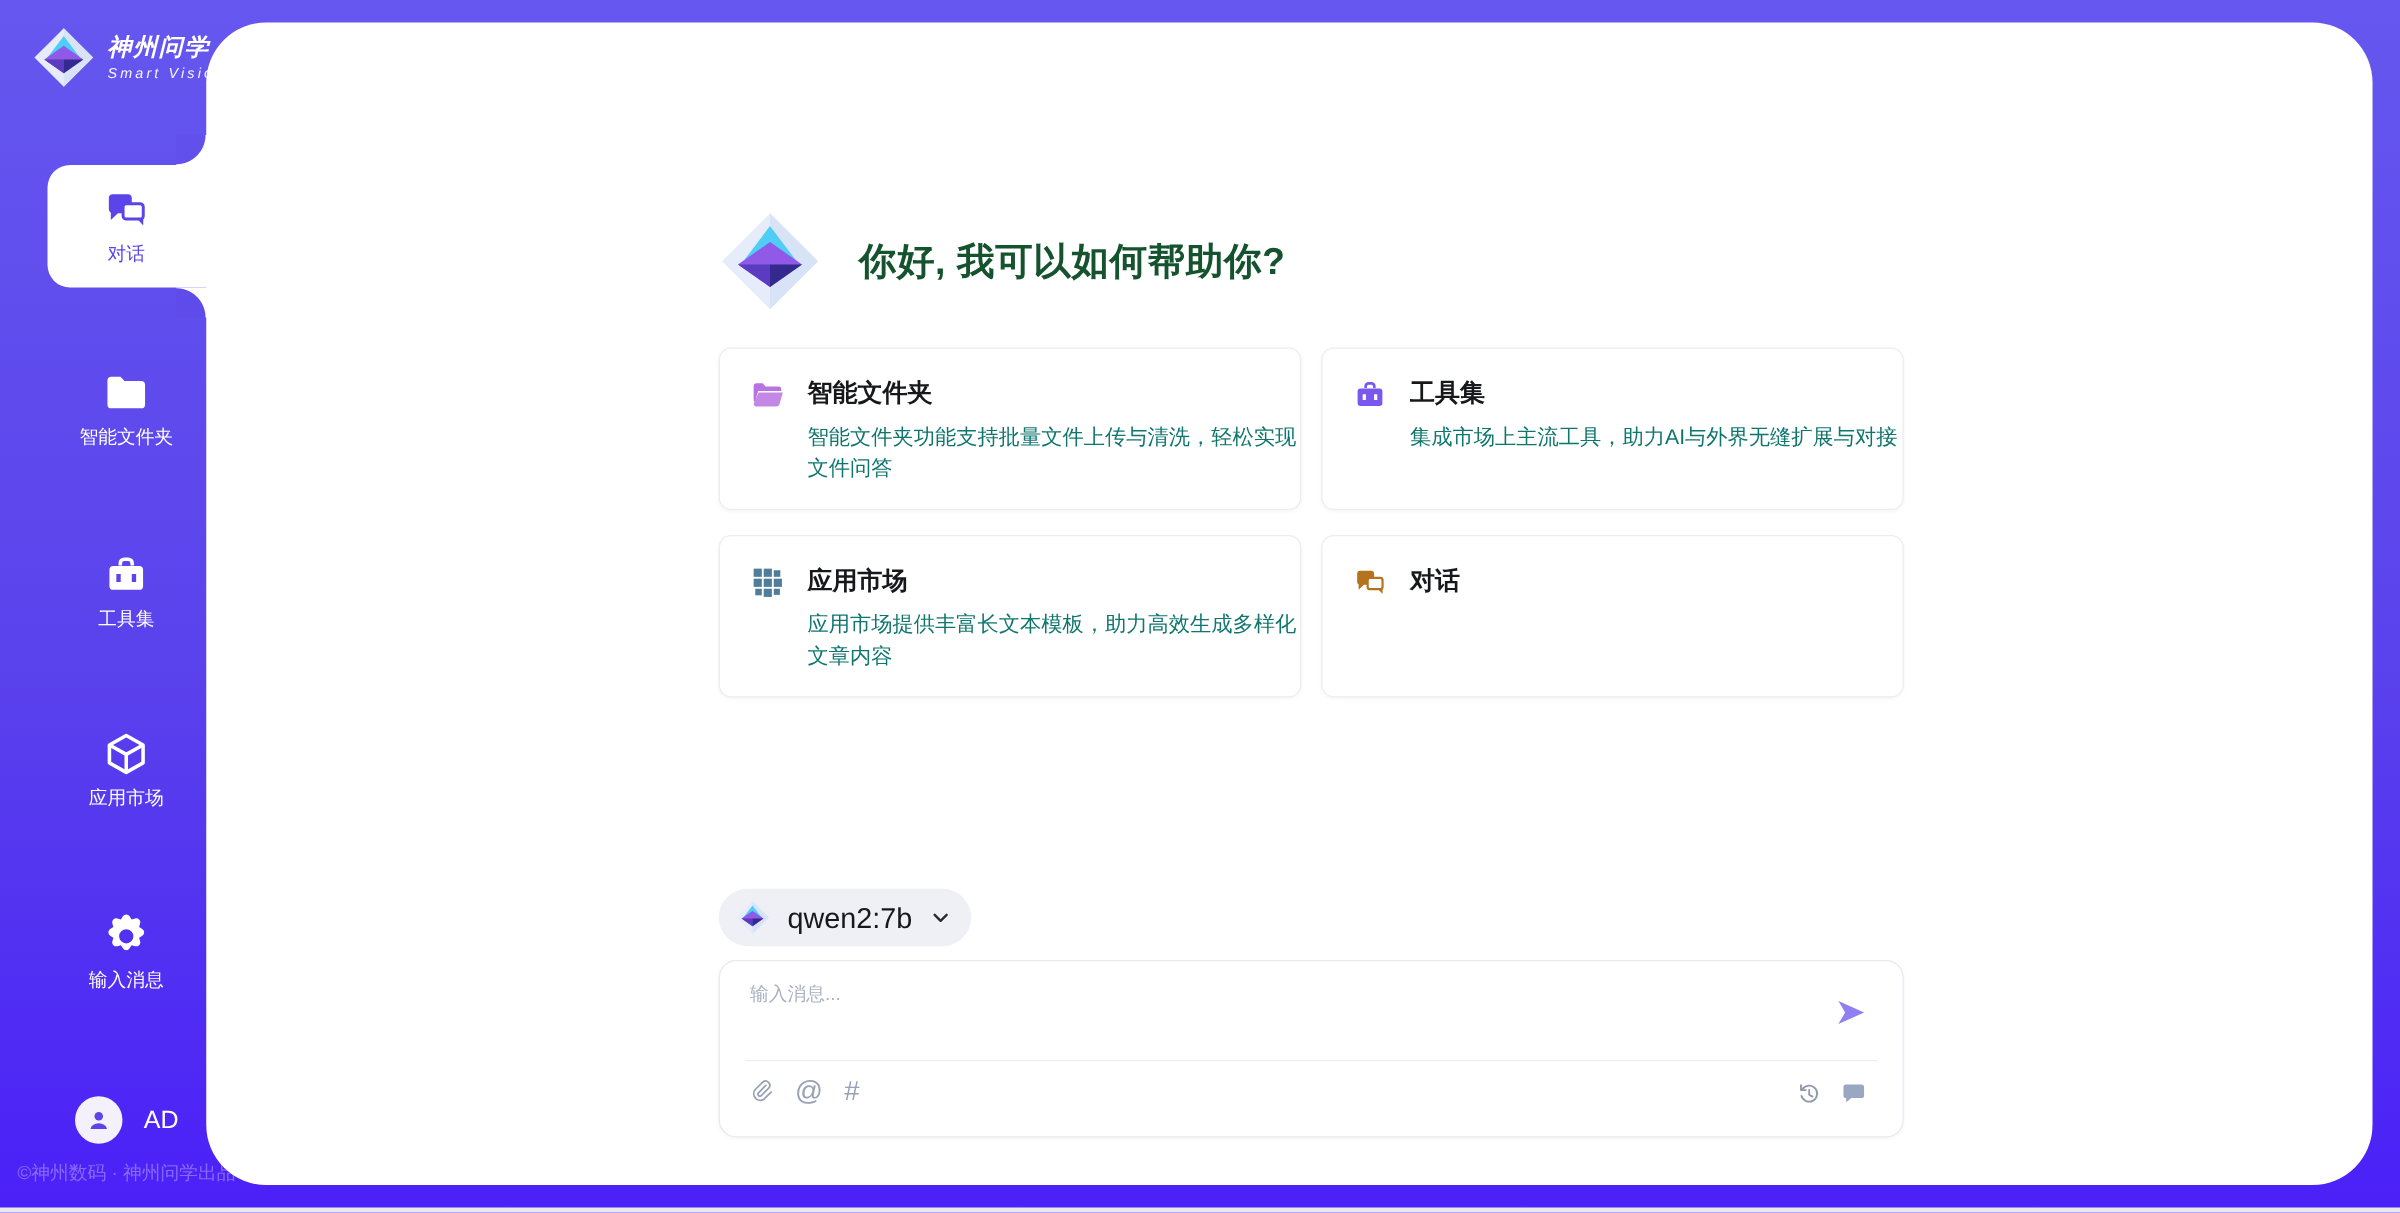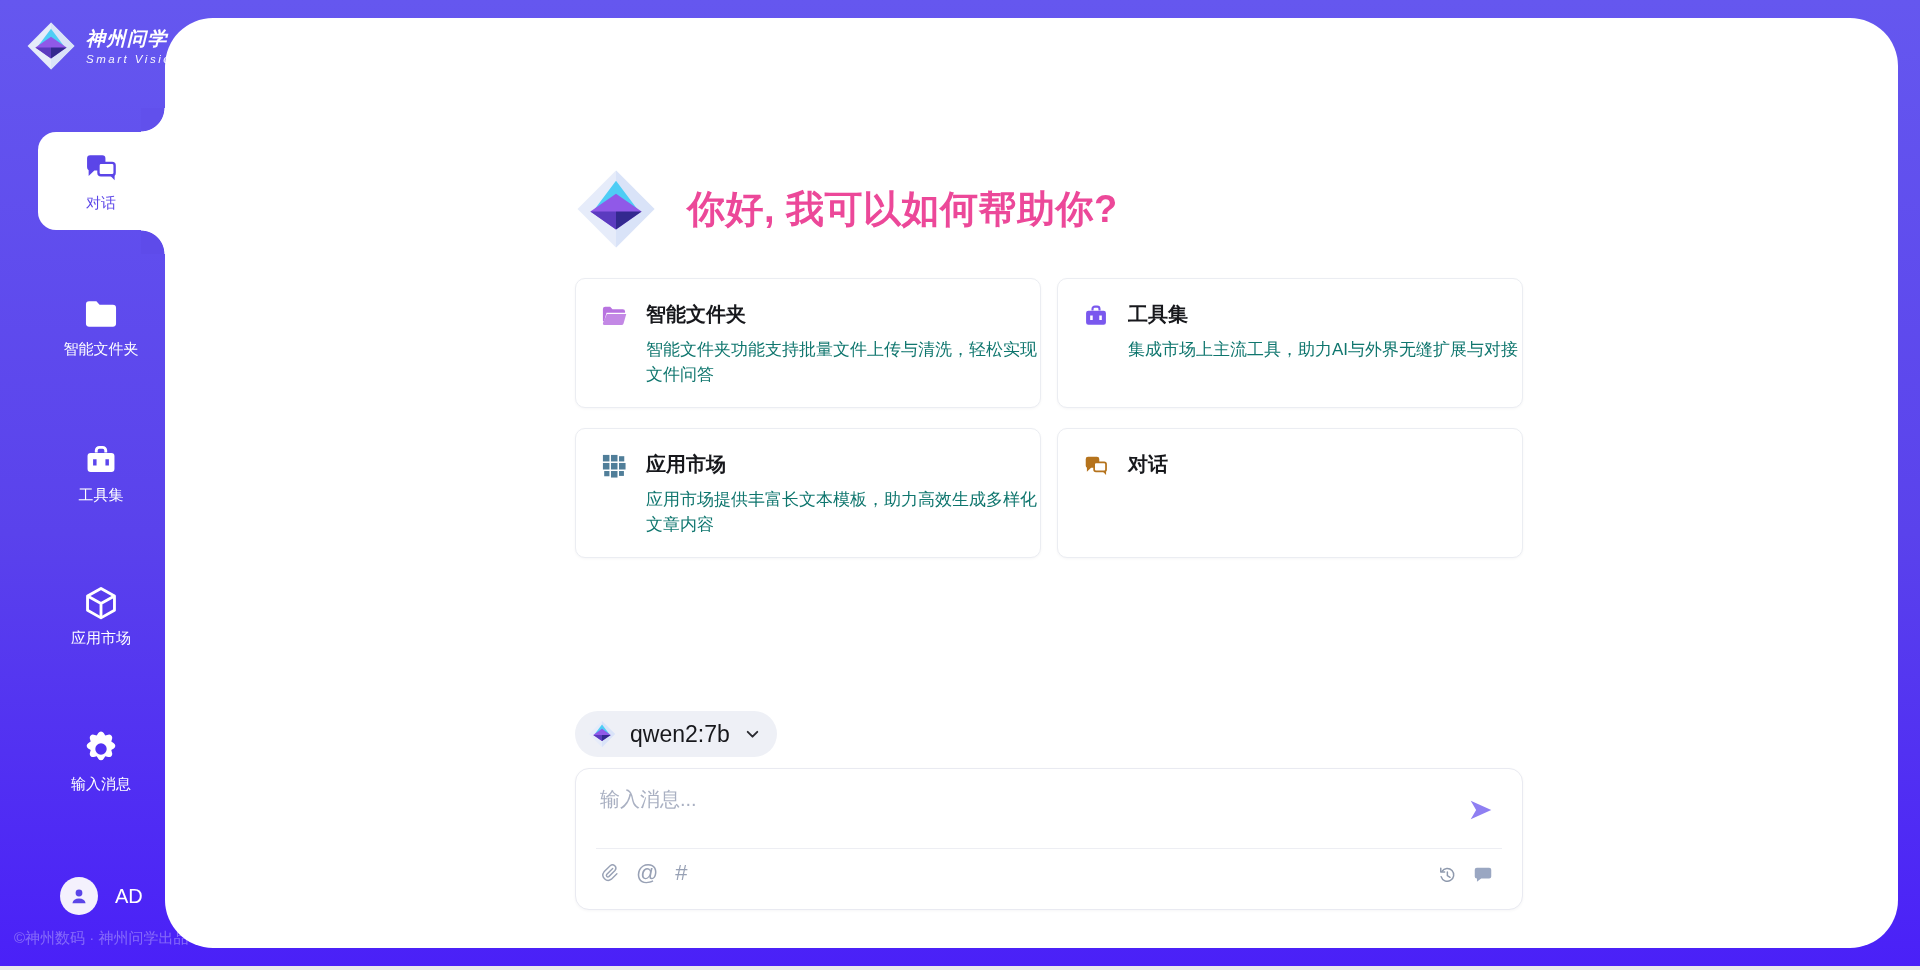--- a/index.html
+++ b/index.html
@@ -35,41 +35,41 @@
   .user{position:absolute;left:60px;top:877px;display:flex;align-items:center;gap:17px;cursor:pointer;text-align:center;}
   .avatar{width:38px;height:38px;border-radius:50%;background:#f4f1fd;display:flex;align-items:center;justify-content:center;}
   .avatar svg{width:24px;height:24px;}
   .user-name{color:#fff;font-size:20px;}
   .copyright{position:absolute;left:14px;top:929px;font-size:15px;color:rgba(255,255,255,.32);white-space:nowrap;}
 
   
   .col{position:absolute;left:410px;top:0;width:948px;height:100%;}
   .greeting{position:absolute;left:0;top:148px;display:flex;align-items:center;gap:30px;}
   .greeting-logo{width:82px;height:86px;}
-  .greeting-text{font-size:38px;font-weight:700;color:#ec4899;letter-spacing:.5px;}
+  .greeting-text{font-size:30px;font-weight:700;color:#14532d;letter-spacing:.5px;}
 
   .cards{position:absolute;left:0;top:260px;display:grid;grid-template-columns:466px 466px;column-gap:16px;row-gap:20px;}
   .card{height:130px;box-sizing:border-box;background:#fff;border:1px solid #ebedf2;border-radius:10px;
     padding:22px 24px;display:flex;gap:18px;cursor:pointer;box-shadow:0 1px 3px rgba(25,25,60,.04);}
   .card-icon{width:28px;height:28px;flex:none;margin-top:1px;}
   .card-icon svg{width:28px;height:28px;display:block;}
   .card-title{font-size:20px;font-weight:700;color:#17181c;margin-bottom:9px;}
   .card-desc{font-size:17px;color:#0f766e;line-height:25px;width:392px;}
 
   .pill{position:absolute;left:0;top:693px;height:46px;border-radius:23px;background:#eef0f6;
     display:inline-flex;align-items:center;gap:14px;padding:0 16px 0 13px;cursor:pointer;}
   .pill-logo{width:28px;height:30px;}
   .pill-text{font-size:23px;color:#17181c;}
   .pill-chevron svg{width:17px;height:17px;display:block;}
 
   .composer{position:absolute;left:0;top:750px;width:948px;height:142px;box-sizing:border-box;
     background:#fff;border:1px solid #e9eaf1;border-radius:14px;box-shadow:0 1px 3px rgba(25,25,60,.04);}
   .composer textarea{
     position:absolute;left:22px;top:15px;width:830px;height:56px;border:none;outline:none;resize:none;
-    font-family:inherit;font-size:20px;color:#ec4899;background:transparent;}
+    font-family:inherit;font-size:15px;color:#ec4899;background:transparent;}
   .composer textarea::placeholder{color:#a9b0c2;}
   .send-btn{position:absolute;right:28px;top:28px;width:26px;height:26px;cursor:pointer;color:#8f7ff2;}
   .send-btn svg{width:26px;height:26px;display:block;}
   .composer-divider{position:absolute;left:20px;right:20px;top:79px;height:1px;background:#edeef3;}
   .tools-left{position:absolute;left:22px;top:93px;display:flex;align-items:center;gap:17px;color:#98a1b5;}
   .tools-left svg{width:21px;height:21px;display:block;}
   .glyph-btn{font-size:22px;line-height:21px;cursor:pointer;}
   .tools-right{position:absolute;right:28px;top:95px;display:flex;align-items:center;gap:14px;color:#9aa7c2;}
   .tools-right svg{width:22px;height:22px;display:block;}
   .icon-btn{cursor:pointer;}

